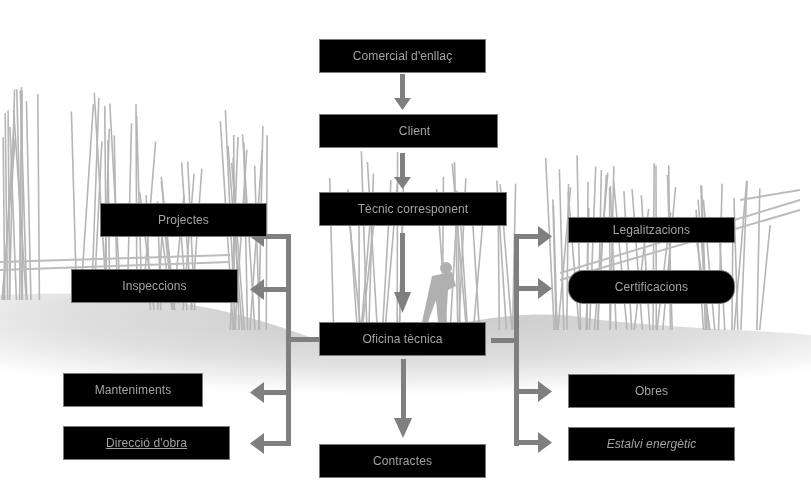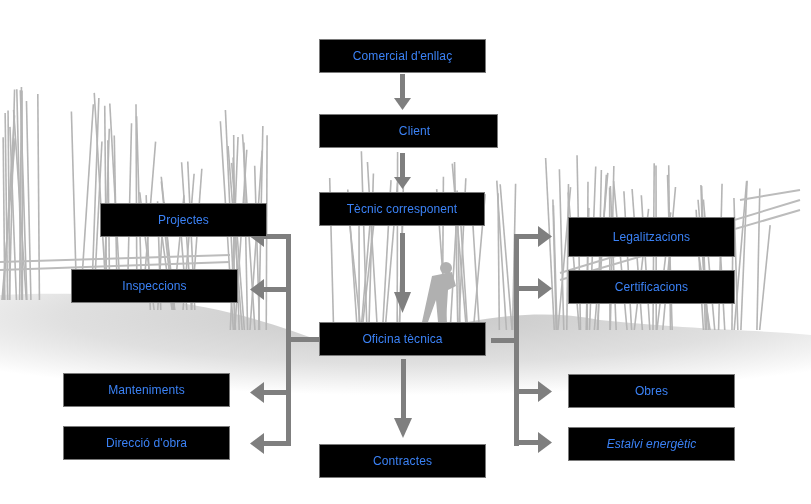--- a/index.html
+++ b/index.html
@@ -6,21 +6,21 @@
   body {
     width: 811px; height: 504px; position: relative; overflow: hidden;
     background: #ffffff;
     font-family: "Liberation Sans", sans-serif;
   }
   #bg { position: absolute; left: 0; top: 0; width: 811px; height: 504px; }
   #arrows { position: absolute; left: 0; top: 0; width: 811px; height: 504px; }
   .node {
     position: absolute;
     background: #000;
-    color: #3b82f6;
+    color: #a3a3a3;
     font-size: 12px;
     display: flex; align-items: center; justify-content: center;
     box-shadow: 0 0 0 1px #7a7a7a;
     letter-spacing: 0.1px;
   }
 </style>
 </head>
 <body>
 
 <svg id="bg" viewBox="0 0 811 504">
@@ -226,47 +226,47 @@
     </g>
   </g>
 </svg>
 
 <div class="node" style="left:320px;top:40px;width:165px;height:32px;">
     <span>Comercial d'enllaç</span>
   </div>
 <div class="node" style="left:320px;top:115px;width:165px;height:32px;padding-left:12px;">
     <span>Client</span>
   </div>
-<div class="node" style="left:320px;top:193px;width:164px;height:32px;">
+<div class="node" style="left:320px;top:193px;width:186px;height:32px;">
     <span>Tècnic corresponent</span>
   </div>
 <div class="node" style="left:320px;top:323px;width:165px;height:32px;">
     <span>Oficina tècnica</span>
   </div>
 <div class="node" style="left:320px;top:445px;width:165px;height:32px;">
     <span>Contractes</span>
   </div>
 
 <div class="node" style="left:64px;top:204px;width:165px;height:32px;margin-left:37px;">
     <span>Projectes</span>
   </div>
 <div class="node" style="left:64px;top:270px;width:165px;height:32px;margin-left:8px;">
     <span>Inspeccions</span>
   </div>
-<div class="node" style="left:64px;top:374px;width:165px;height:32px;">
+<div class="node" style="left:64px;top:374px;width:138px;height:32px;">
     <span>Manteniments</span>
   </div>
-<div class="node" style="left:64px;top:427px;width:165px;height:32px;">
+<div class="node" style="left:64px;top:427px;width:165px;height:32px;text-decoration:underline;">
     <span>Direcció d'obra</span>
   </div>
 
-<div class="node" style="left:569px;top:218px;width:165px;height:38px;">
+<div class="node" style="left:569px;top:218px;width:165px;height:24px;">
     <span>Legalitzacions</span>
   </div>
-<div class="node" style="left:569px;top:271px;width:165px;height:32px;">
+<div class="node" style="left:569px;top:271px;width:165px;height:32px;border-radius:14px;">
     <span>Certificacions</span>
   </div>
 <div class="node" style="left:569px;top:375px;width:165px;height:32px;text-align:center;">
     <span>Obres</span>
   </div>
 <div class="node" style="left:569px;top:428px;width:165px;height:32px;font-style:italic;">
     <span>Estalvi energètic</span>
   </div>
 
 </body></html>

